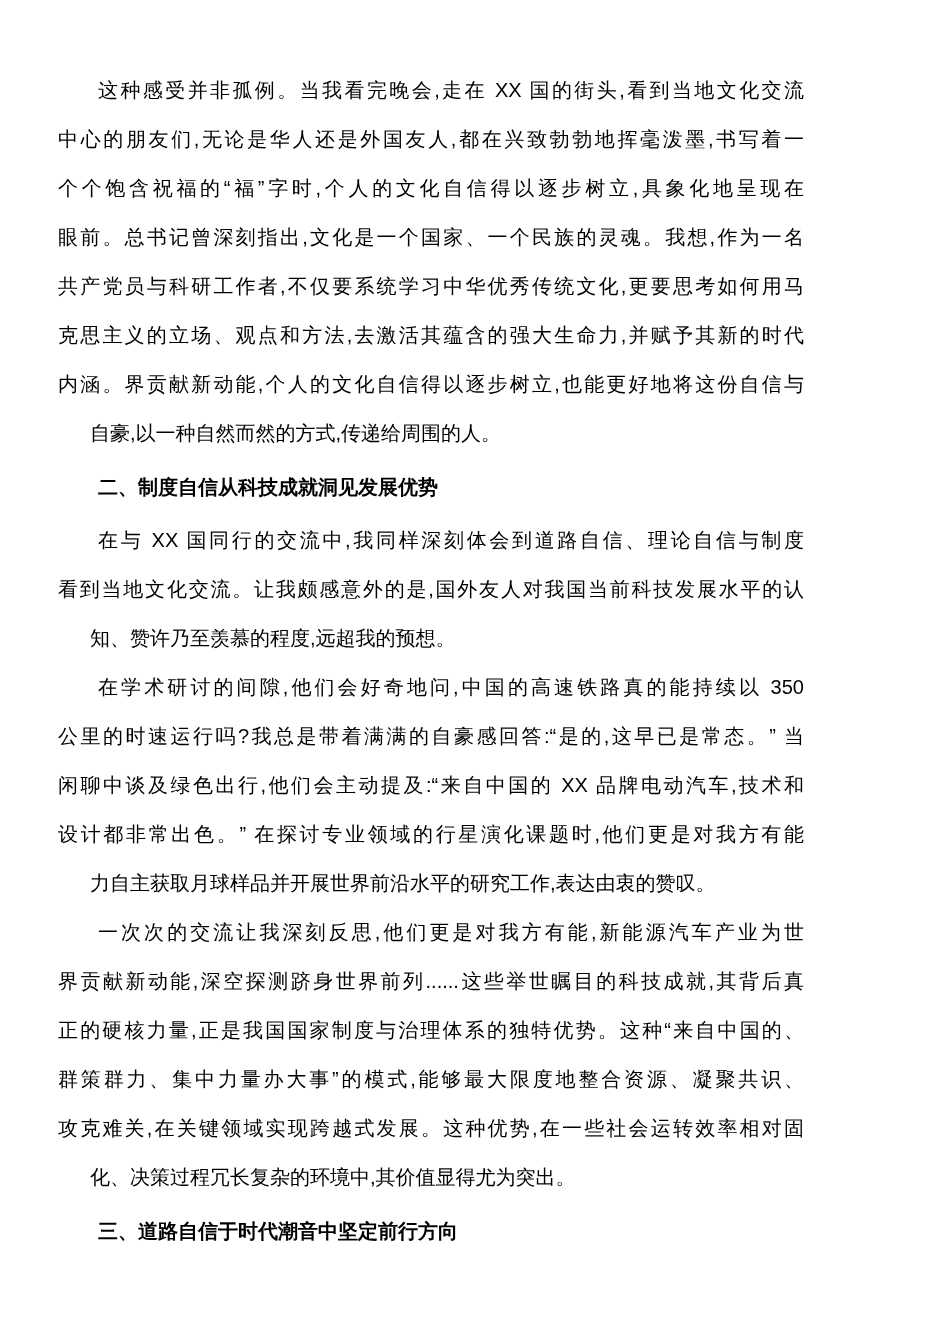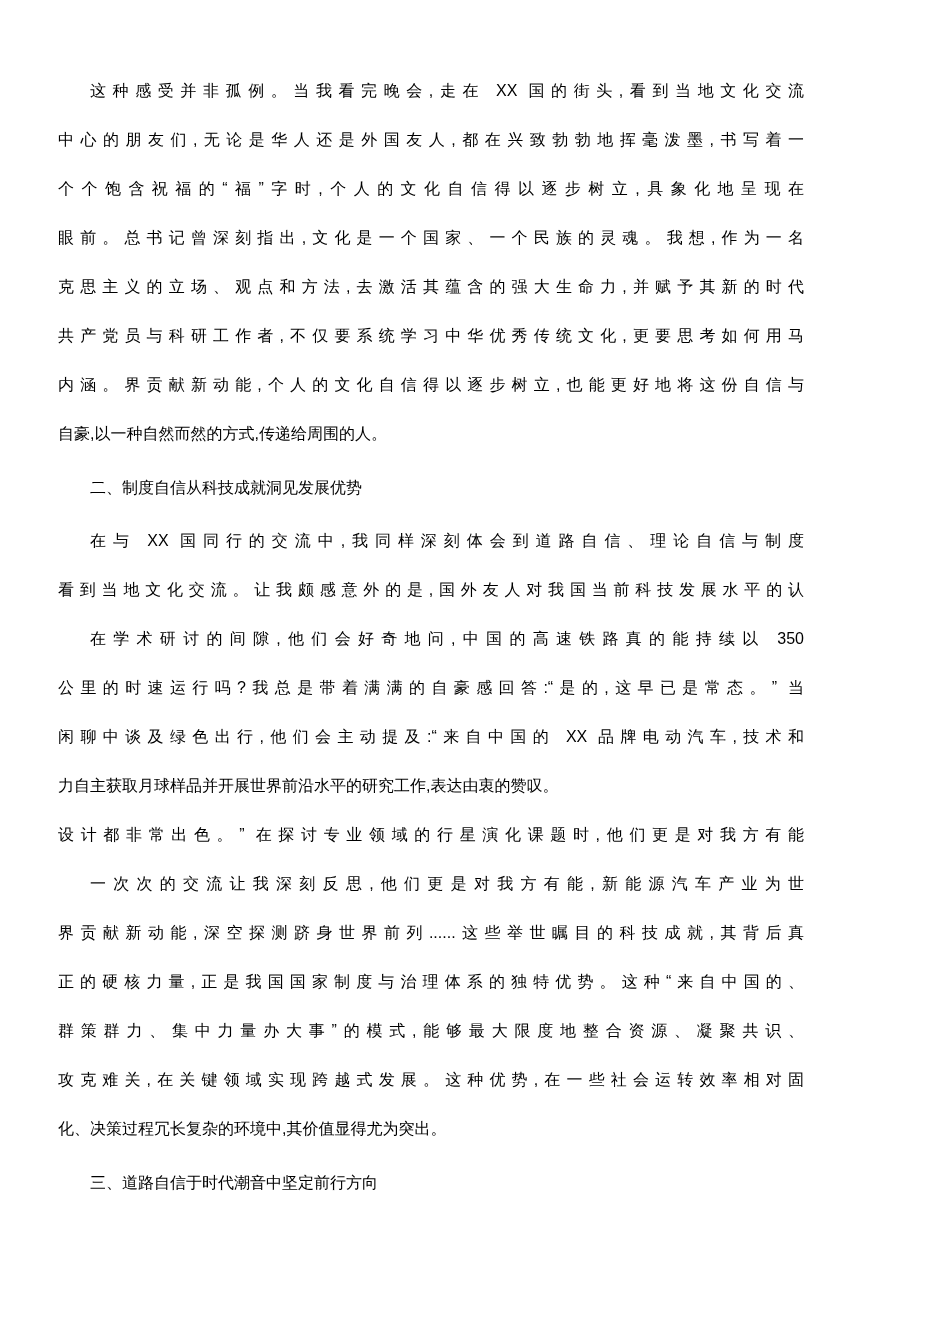--- a/index.html
+++ b/index.html
@@ -12,64 +12,66 @@
     width: 950px;
     height: 1344px;
     overflow: hidden;
   }
   .page {
     box-sizing: border-box;
     width: 834px;
     height: 1344px;
     padding: 66px 30px 0 58px;
     font-family: "Liberation Sans", sans-serif;
-    font-size: 16px;
+    font-size: 20px;
     line-height: 49px;
     color: #000000;
     background: #ffffff;
   }
   .line {
     text-align: justify;
     text-align-last: justify;
     min-height: 49px;
   }
   .line.first {
     text-indent: 2em;
   }
   .line.last {
     text-align-last: left;
+    margin-left: 32px;
   }
   .line.heading {
-    font-weight: 400;
+    font-weight: 700;
     text-indent: 2em;
     text-align-last: left;
     margin-top: 5px;
     margin-bottom: 4px;
   }
 </style>
 </head>
 <body>
 
 <main class="page">
     <div class="line body first">这种感受并非孤例。当我看完晚会,走在 XX 国的街头,看到当地文化交流</div>
     <div class="line body">中心的朋友们,无论是华人还是外国友人,都在兴致勃勃地挥毫泼墨,书写着一</div>
     <div class="line body">个个饱含祝福的“福”字时,个人的文化自信得以逐步树立,具象化地呈现在</div>
     <div class="line body">眼前。总书记曾深刻指出,文化是一个国家、一个民族的灵魂。我想,作为一名</div>
+    <div class="line body">共产党员与科研工作者,不仅要系统学习中华优秀传统文化,更要思考如何用马</div>
     <div class="line body">克思主义的立场、观点和方法,去激活其蕴含的强大生命力,并赋予其新的时代</div>
-    <div class="line body">共产党员与科研工作者,不仅要系统学习中华优秀传统文化,更要思考如何用马</div>
     <div class="line body">内涵。界贡献新动能,个人的文化自信得以逐步树立,也能更好地将这份自信与</div>
     <div class="line body last">自豪,以一种自然而然的方式,传递给周围的人。</div>
     <div class="line heading">二、制度自信从科技成就洞见发展优势</div>
     <div class="line body first">在与 XX 国同行的交流中,我同样深刻体会到道路自信、理论自信与制度</div>
     <div class="line body">看到当地文化交流。让我颇感意外的是,国外友人对我国当前科技发展水平的认</div>
+    <div class="line body last">知、赞许乃至羡慕的程度,远超我的预想。</div>
     <div class="line body first">在学术研讨的间隙,他们会好奇地问,中国的高速铁路真的能持续以 350</div>
     <div class="line body">公里的时速运行吗?我总是带着满满的自豪感回答:“是的,这早已是常态。” 当</div>
     <div class="line body">闲聊中谈及绿色出行,他们会主动提及:“来自中国的 XX 品牌电动汽车,技术和</div>
+    <div class="line body">设计都非常出色。” 在探讨专业领域的行星演化课题时,他们更是对我方有能</div>
     <div class="line body last">力自主获取月球样品并开展世界前沿水平的研究工作,表达由衷的赞叹。</div>
-    <div class="line body">设计都非常出色。” 在探讨专业领域的行星演化课题时,他们更是对我方有能</div>
     <div class="line body first">一次次的交流让我深刻反思,他们更是对我方有能,新能源汽车产业为世</div>
     <div class="line body">界贡献新动能,深空探测跻身世界前列......这些举世瞩目的科技成就,其背后真</div>
     <div class="line body">正的硬核力量,正是我国国家制度与治理体系的独特优势。这种“来自中国的、</div>
     <div class="line body">群策群力、集中力量办大事”的模式,能够最大限度地整合资源、凝聚共识、</div>
     <div class="line body">攻克难关,在关键领域实现跨越式发展。这种优势,在一些社会运转效率相对固</div>
     <div class="line body last">化、决策过程冗长复杂的环境中,其价值显得尤为突出。</div>
     <div class="line heading">三、道路自信于时代潮音中坚定前行方向</div>
   </main>
 
 </body></html>

